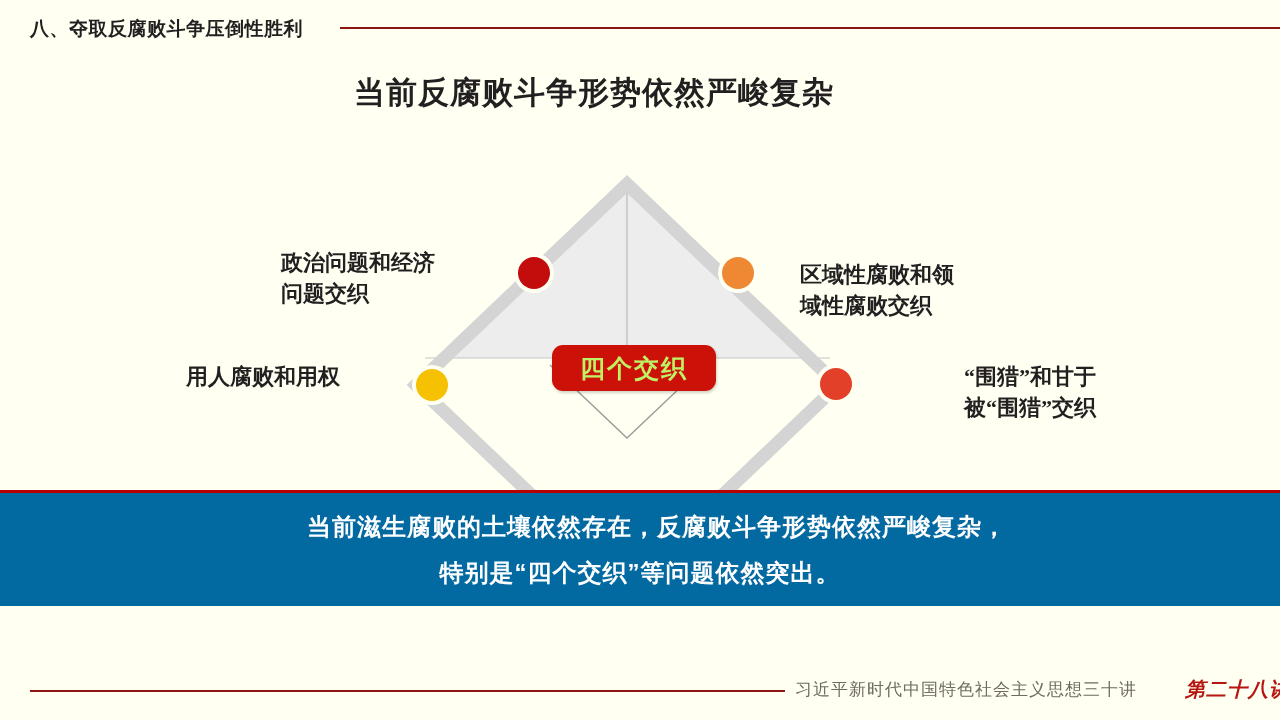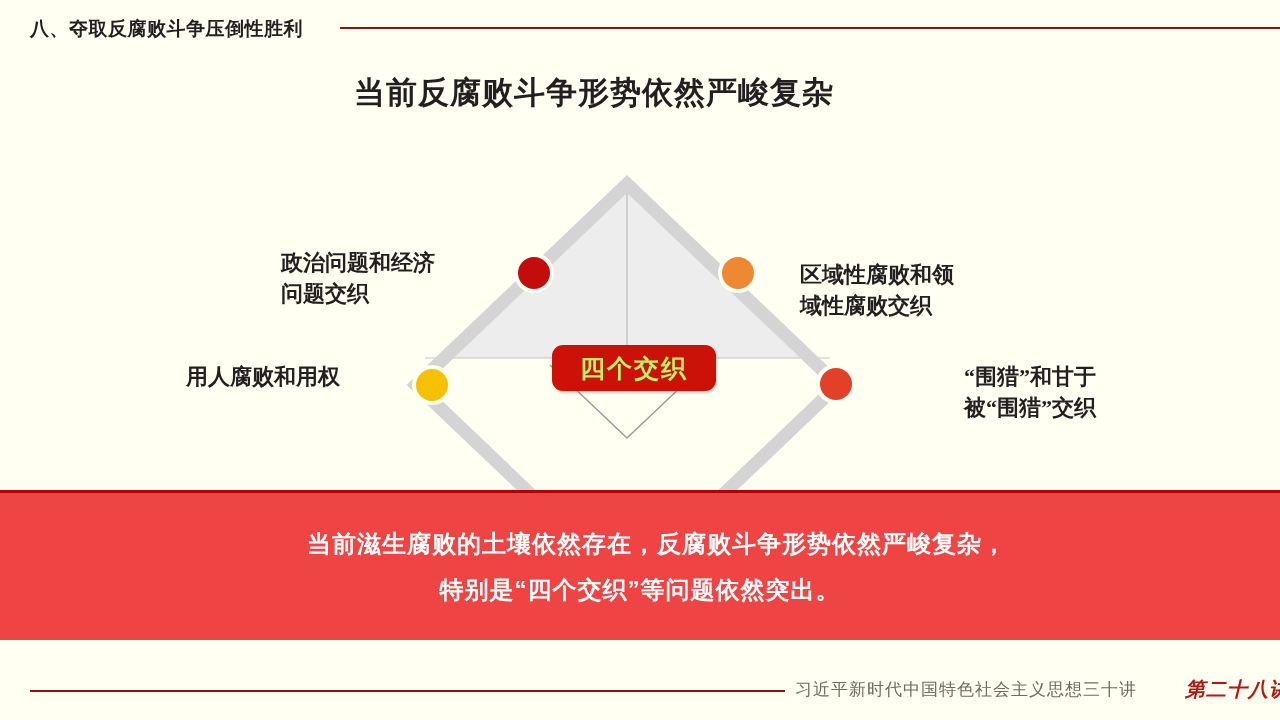--- a/index.html
+++ b/index.html
@@ -123,22 +123,22 @@
   .label-bl { left: 186px; top: 361px; text-align: left; }
   .label-tr { left: 800px; top: 259px; text-align: left; }
   .label-br { left: 886px; top: 361px; text-align: right; width: 210px; }
 
   
   .banner {
     position: absolute;
     left: 0;
     top: 490px;
     width: 1280px;
-    height: 150px;
-    background: #ef4444;
+    height: 116px;
+    background: #0369a1;
     border-top: 3px solid #b50000;
     box-sizing: border-box;
     display: flex;
     flex-direction: column;
     align-items: center;
     justify-content: center;
   }
   .banner-line {
     color: #ffffff;
     font-size: 24px;

